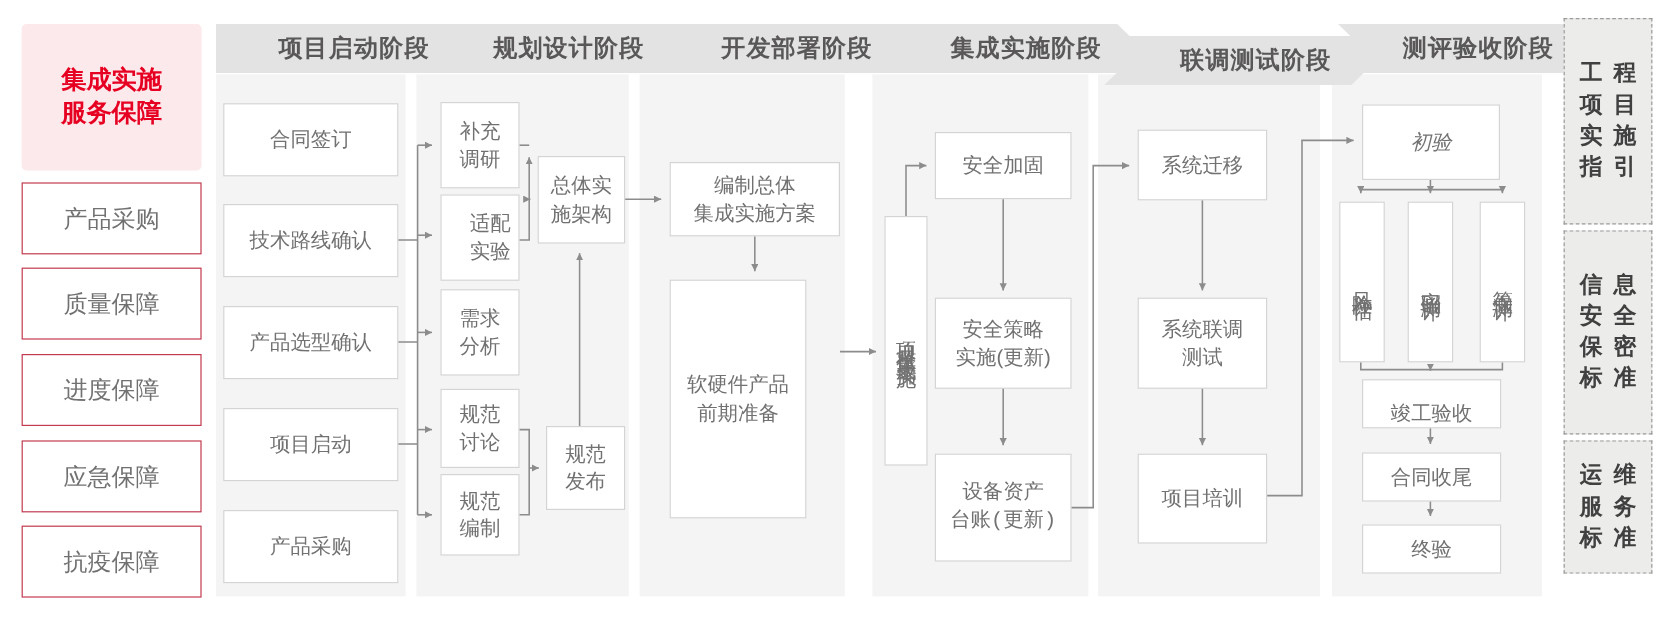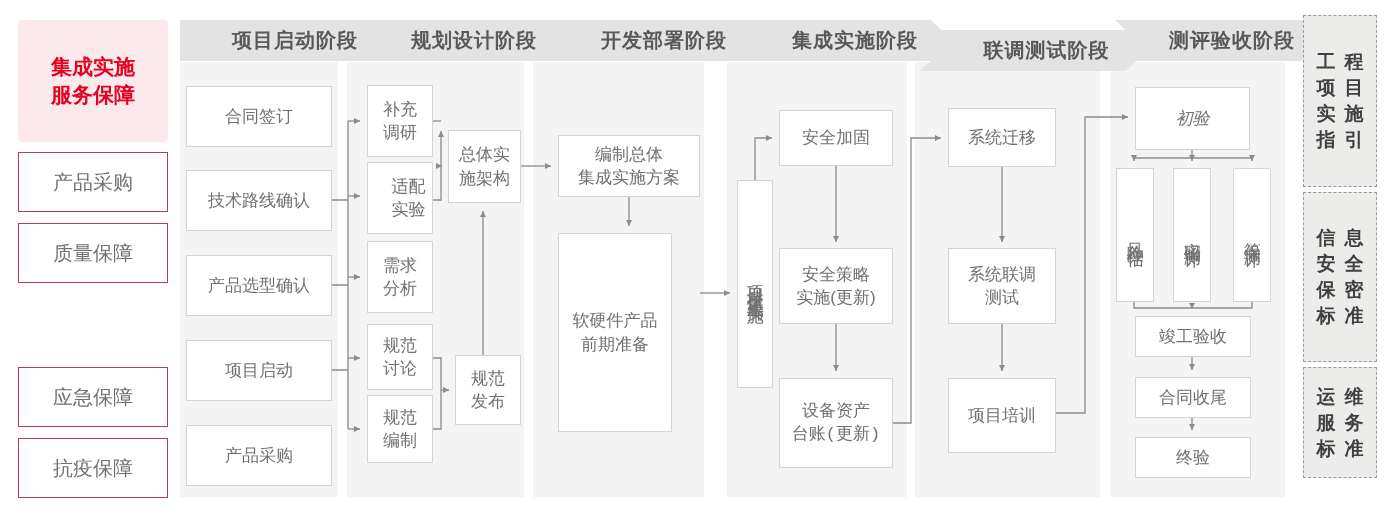--- a/index.html
+++ b/index.html
@@ -60,20 +60,23 @@
   <div class="side-card">
     <span>集成实施</span>
     <span>服务保障</span>
   </div>
   <div class="side-item" style="top:152px;">
       <span>产品采购</span>
     </div>
   <div class="side-item" style="top:223px;">
       <span>质量保障</span>
     </div>
+  <div class="side-item" style="top:295px;">
+      <span>进度保障</span>
+    </div>
   <div class="side-item" style="top:367px;">
       <span>应急保障</span>
     </div>
   <div class="side-item" style="top:438px;">
       <span>抗疫保障</span>
     </div>
 
   <div class="fbox" style="left:186px;top:86px;width:146px;height:61px;">
       <span>合同签订</span>
     </div>
@@ -159,21 +162,21 @@
     </div>
   <div class="fbox vtext" style="left:1116px;top:168px;width:38px;height:134px;">
       <span>风险评估</span>
     </div>
   <div class="fbox vtext" style="left:1173px;top:168px;width:38px;height:134px;">
       <span>密码测评</span>
     </div>
   <div class="fbox vtext" style="left:1233px;top:168px;width:38px;height:134px;">
       <span>等保测评</span>
     </div>
-  <div class="fbox" style="left:1135px;top:316px;width:116px;height:41px;">
+  <div class="fbox" style="left:1135px;top:316px;width:116px;height:41px;justify-content:flex-end;">
       <span>竣工验收</span>
     </div>
   <div class="fbox" style="left:1135px;top:377px;width:116px;height:41px;">
       <span>合同收尾</span>
     </div>
   <div class="fbox" style="left:1135px;top:437px;width:116px;height:41px;">
       <span>终验</span>
     </div>
 
   <div class="std" style="top:15px;height:172px;">

